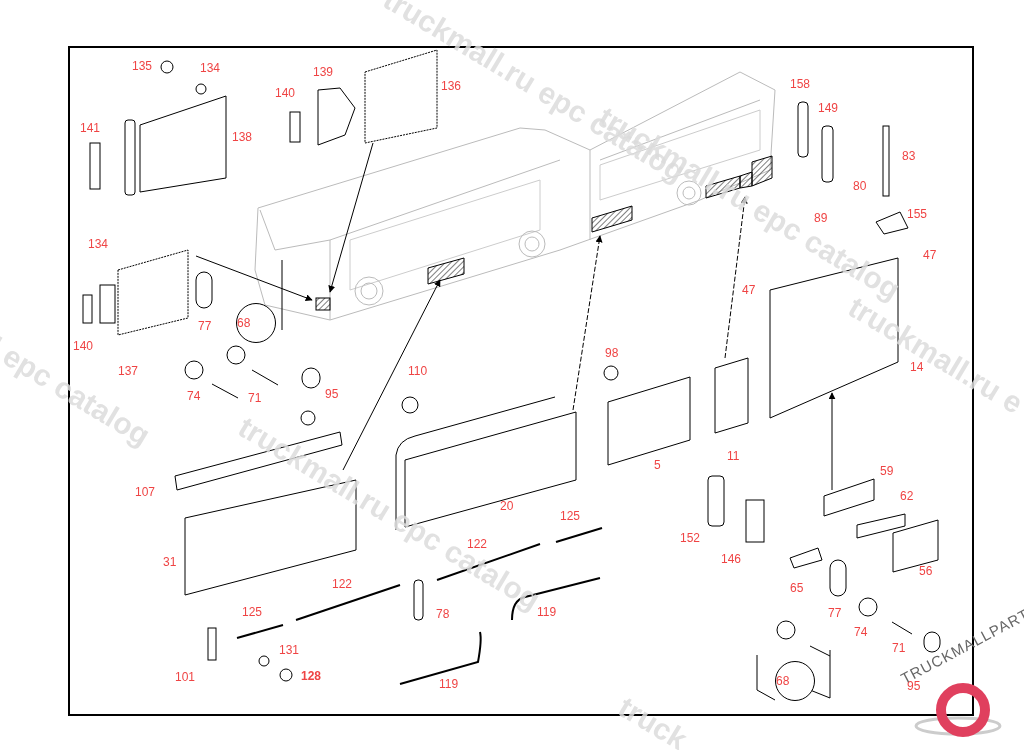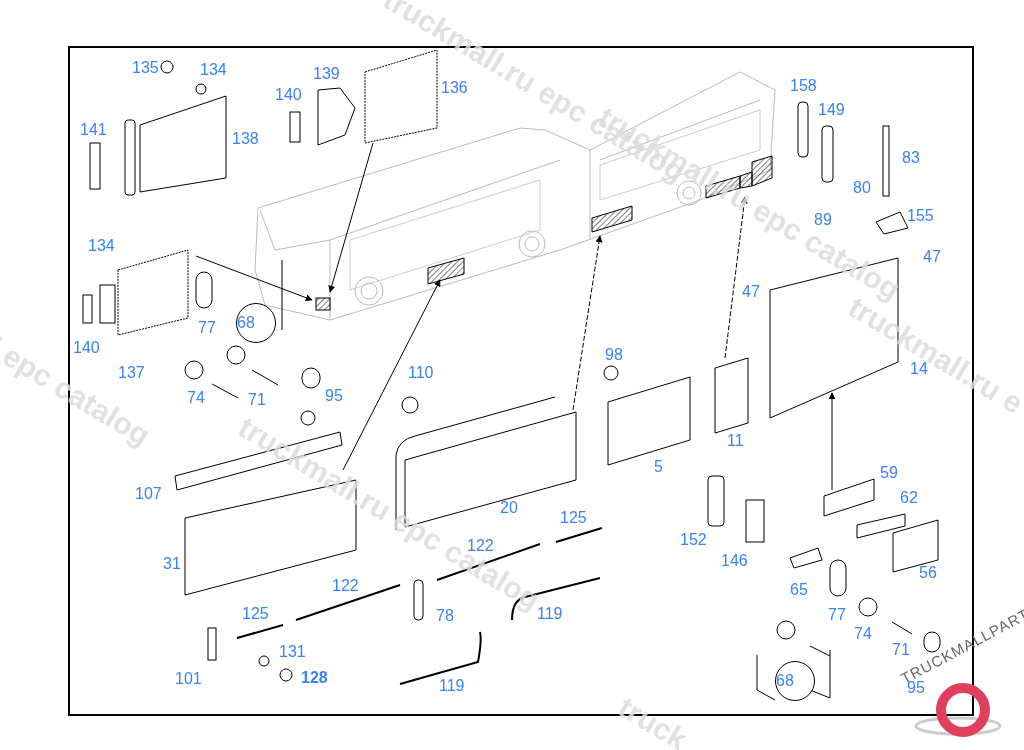--- a/index.html
+++ b/index.html
@@ -1,19 +1,19 @@
 <!DOCTYPE html>
 <html><head>
 <meta charset="utf-8">
 <style>
   html, body { margin: 0; padding: 0; background: #ffffff; }
   body { width: 1024px; height: 750px; position: relative; overflow: hidden; font-family: "Liberation Sans", sans-serif; }
   #frame { position: absolute; left: 68px; top: 46px; width: 906px; height: 670px; border: 2px solid #000; box-sizing: border-box; }
   #art { position: absolute; left: 0; top: 0; width: 1024px; height: 750px; }
-  .callout { position: absolute; font-size: 16px; color: #3b82f6; line-height: 1; white-space: nowrap; cursor: pointer; }
+  .callout { position: absolute; font-size: 12px; color: #ef4444; line-height: 1; white-space: nowrap; cursor: pointer; }
   .callout.circled { width: 38px; height: 38px; border: 1.3px solid #000; border-radius: 50%; line-height: 38px; background: #fff; }
   .wm { position: absolute; font-size: 30px; font-weight: bold; color: #dcdcdc; transform: rotate(31deg); transform-origin: left top; white-space: nowrap; pointer-events: none; opacity: 0.85; }
   #logo { position: absolute; left: 858px; top: 668px; width: 160px; height: 82px; }
   #logo .brand { position: absolute; font-size: 15px; color: #666; letter-spacing: 1px; }
 </style>
 </head>
 <body>
 
 <div id="frame"></div>
 
@@ -140,21 +140,21 @@
     <div class="callout" style="left: 73px; top: 340px;">140</div>
     <div class="callout" style="left: 118px; top: 350px; margin-top: 15px;">137</div>
     <div class="callout" style="left: 198px; top: 320px;">77</div>
     <div class="callout circled" style="left: 236px; top: 303px;">68</div>
     <div class="callout" style="left: 187px; top: 390px;">74</div>
     <div class="callout" style="left: 248px; top: 392px;">71</div>
     <div class="callout" style="left: 325px; top: 388px;">95</div>
     <div class="callout" style="left: 408px; top: 365px;">110</div>
     <div class="callout" style="left: 605px; top: 347px;">98</div>
     <div class="callout" style="left: 654px; top: 459px;">5</div>
-    <div class="callout" style="left: 727px; top: 433px;">11</div>
+    <div class="callout" style="left: 727px; top: 450px;">11</div>
     <div class="callout" style="left: 910px; top: 345px; margin-top: 16px;">14</div>
     <div class="callout" style="left: 135px; top: 486px;">107</div>
     <div class="callout" style="left: 163px; top: 556px;">31</div>
     <div class="callout" style="left: 500px; top: 500px;">20</div>
     <div class="callout" style="left: 560px; top: 510px;">125</div>
     <div class="callout" style="left: 467px; top: 538px;">122</div>
     <div class="callout" style="left: 332px; top: 578px;">122</div>
     <div class="callout" style="left: 242px; top: 606px;">125</div>
     <div class="callout" style="left: 436px; top: 608px;">78</div>
     <div class="callout" style="left: 537px; top: 606px;">119</div>

